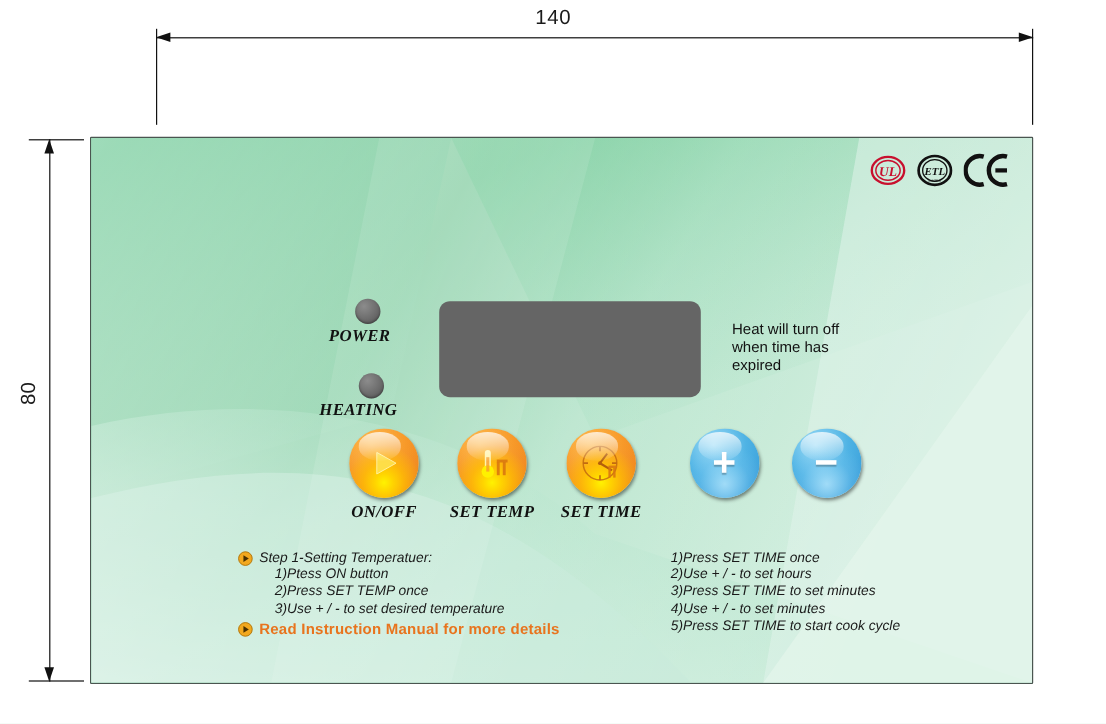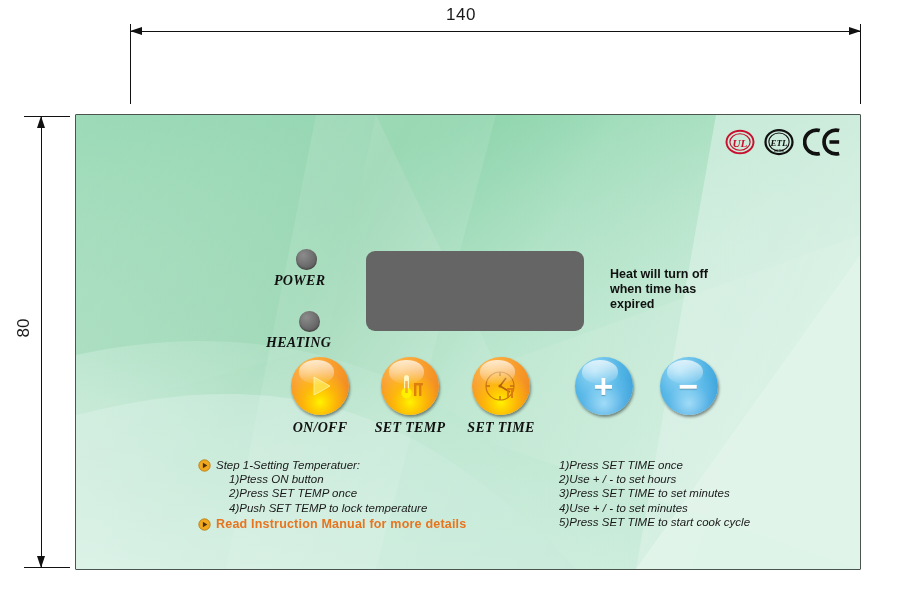--- a/index.html
+++ b/index.html
@@ -169,21 +169,21 @@
     background: #656565;
     border-radius: 9px;
   }
 
   
   .warning {
     position: absolute;
     left: 534px;
     top: 152px;
     font-family: "Liberation Sans", sans-serif;
-    font-weight: bold;
+    font-weight: normal;
     font-size: 12.5px;
     line-height: 15px;
     color: #111;
     width: 145px;
   }
 
   
   .buttons {
     position: absolute;
     left: 0; right: 0;
@@ -471,21 +471,21 @@
       <div class="instr-head">
         <svg class="bullet" viewBox="0 0 16 16">
           <circle cx="8" cy="8" r="7" fill="#f2a81e" stroke="#b3760a" stroke-width="1"></circle>
           <polygon points="6,4.5 11.5,8 6,11.5" fill="#4a3000"></polygon>
         </svg>
         <span>Step 1-Setting Temperatuer:</span>
       </div>
       <div class="instr-steps">
         <div class="instr-step">1)Ptess  ON   button</div>
         <div class="instr-step">2)Press  SET  TEMP  once</div>
-        <div class="instr-step">4)Push  SET  TEMP  to  lock  temperature</div>
+        <div class="instr-step">3)Use + / -  to  set  desired  temperature</div>
       </div>
       <div class="cta">
         <svg class="bullet" viewBox="0 0 16 16">
           <circle cx="8" cy="8" r="7" fill="#f2a81e" stroke="#b3760a" stroke-width="1"></circle>
           <polygon points="6,4.5 11.5,8 6,11.5" fill="#4a3000"></polygon>
         </svg>
         <span class="cta-text">Read  Instruction  Manual  for  more  details</span>
       </div>
     </div>
 

